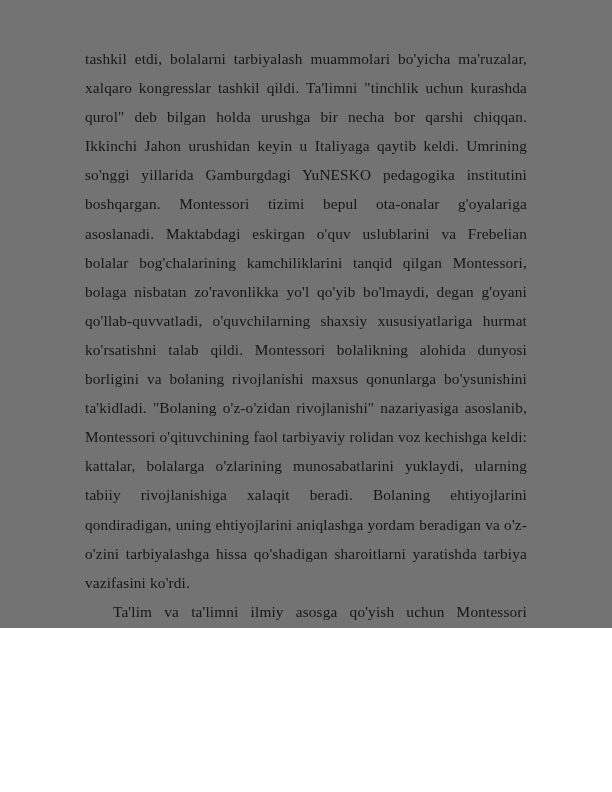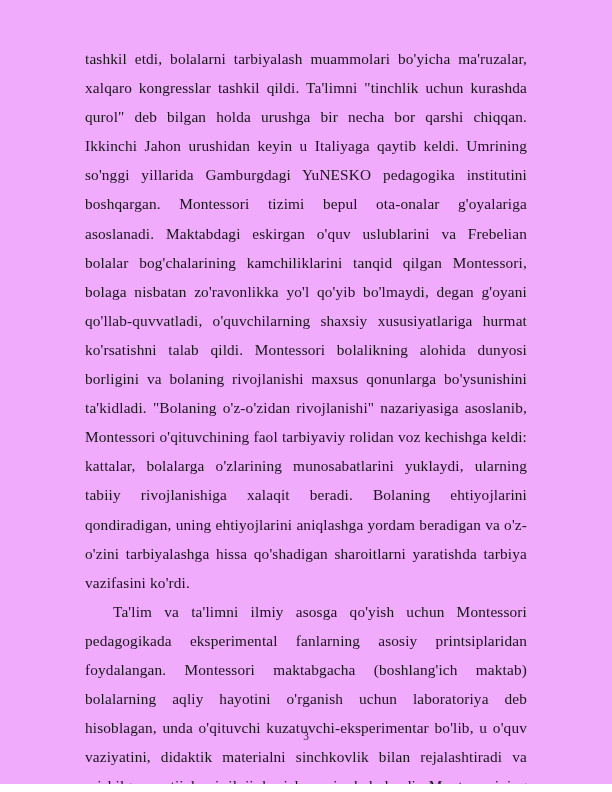--- a/index.html
+++ b/index.html
@@ -5,22 +5,22 @@
 <style>
   html, body {
     margin: 0;
     padding: 0;
     background: #ffffff;
   }
 
   .page {
     position: relative;
     width: 612px;
-    height: 784px;
-    background: #f0abfc;
+    height: 628px;
+    background: #737373;
     overflow: hidden;
     box-sizing: border-box;
   }
 
   .text-column {
     position: absolute;
     left: 85px;
     top: 44px;
     width: 442px;
   }

